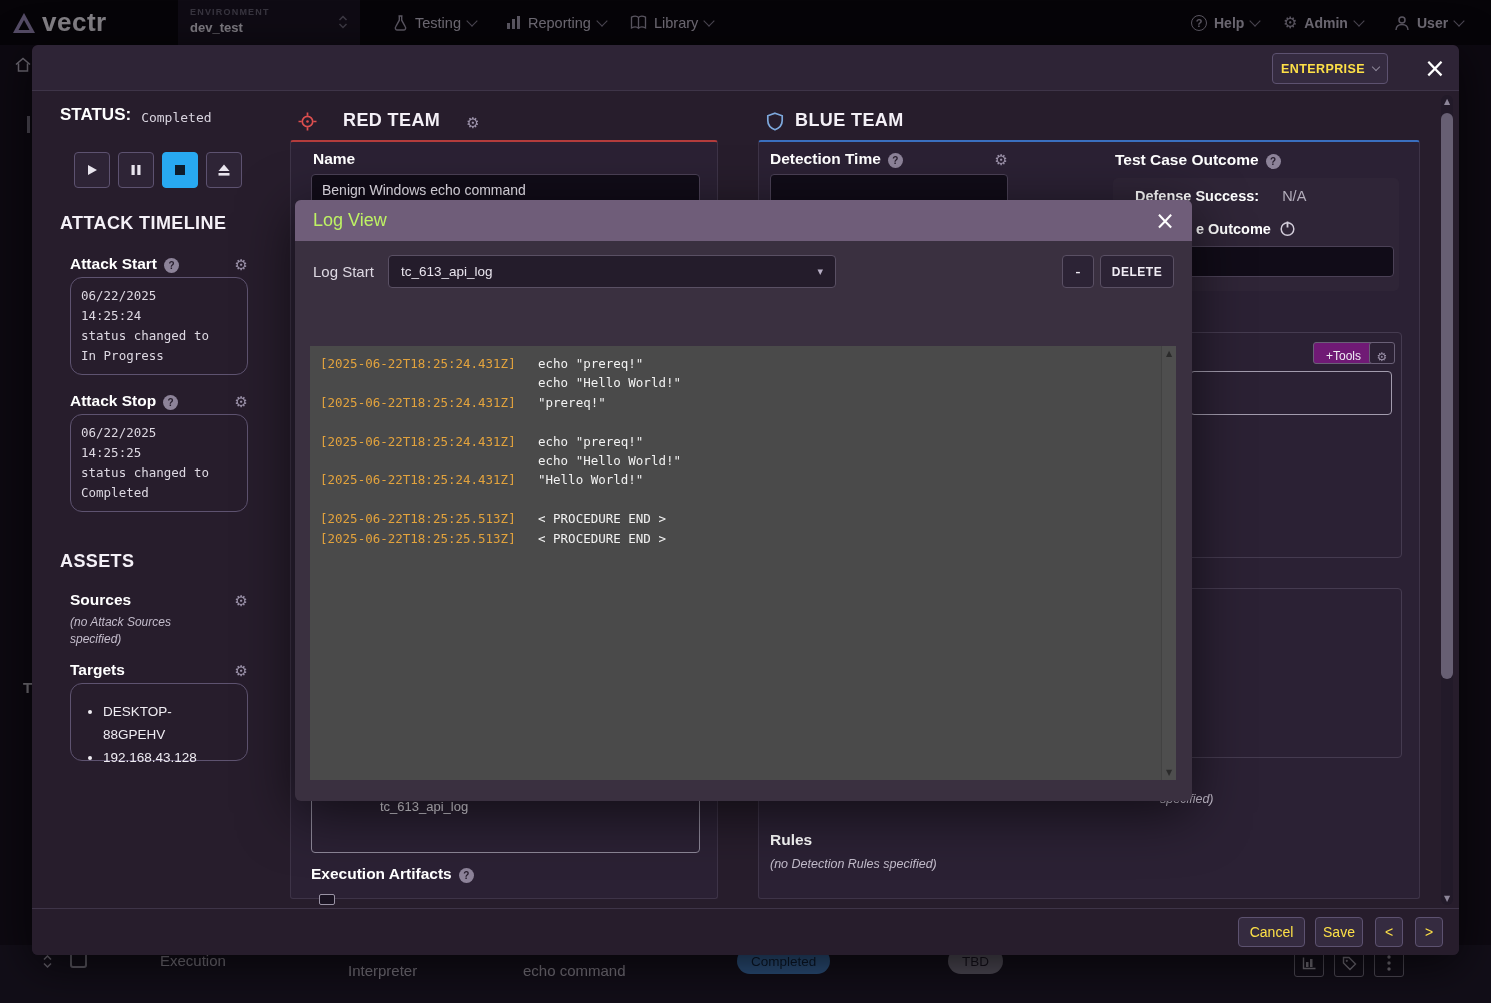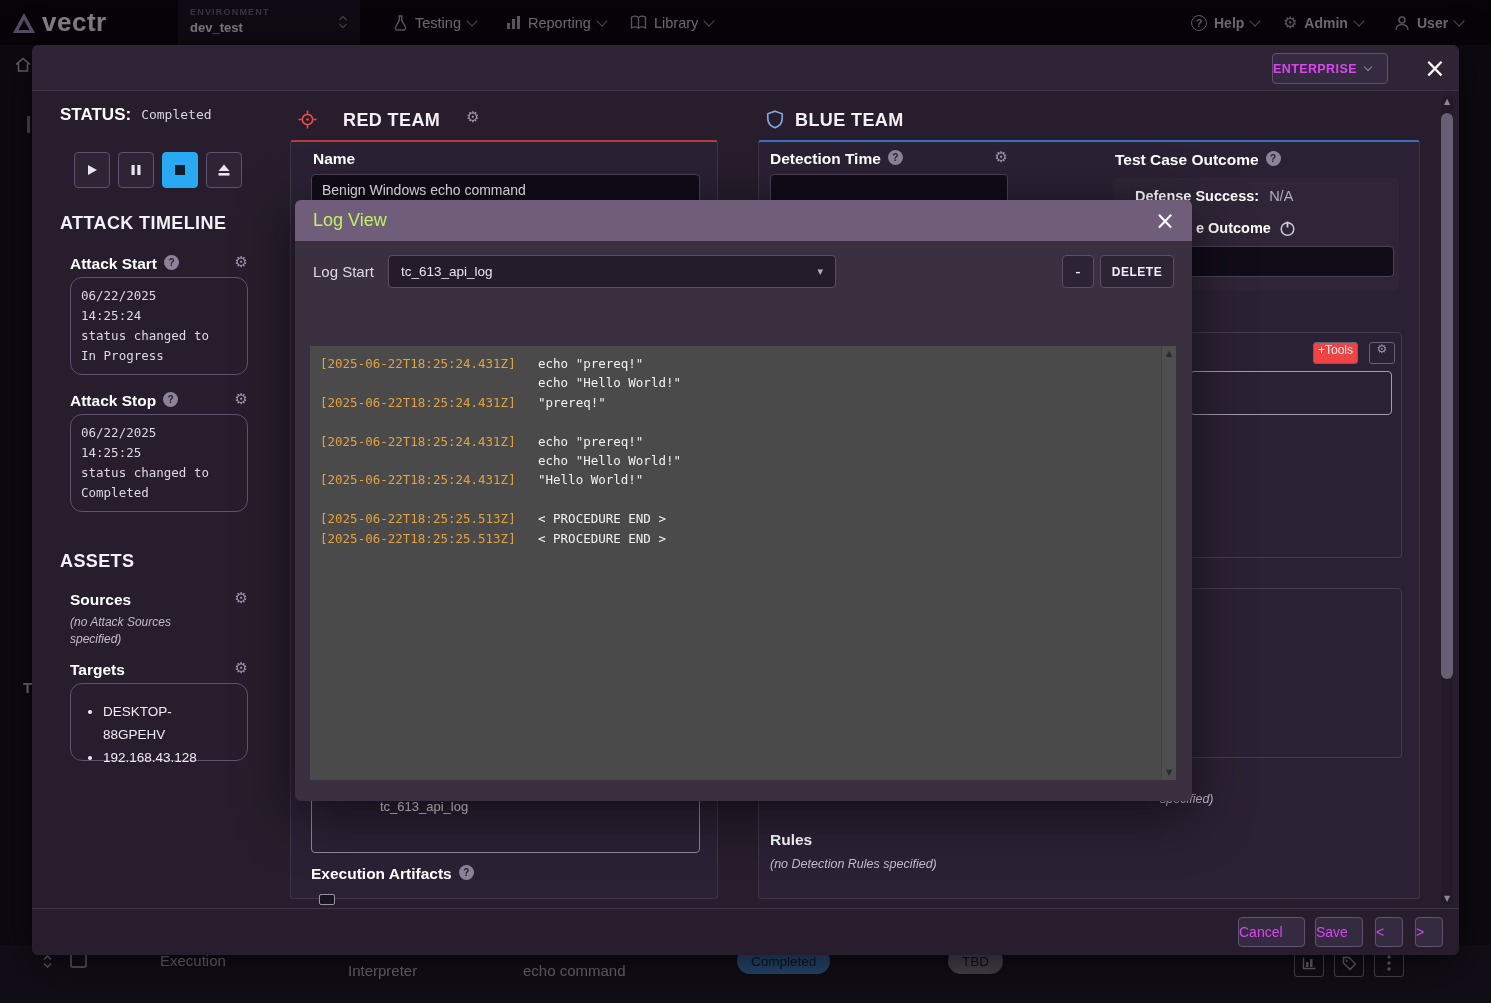--- a/index.html
+++ b/index.html
@@ -1,20 +1,20 @@
 <!DOCTYPE html>
 <html><head>
 <meta charset="utf-8">
 <style>
 *{margin:0;padding:0;box-sizing:border-box}
 html,body{width:1491px;height:1003px;overflow:hidden;background:#130e19;font-family:"Liberation Sans",sans-serif}
 .abs{position:absolute}
 svg{display:block}
 .glyph{font-family:"DejaVu Sans",sans-serif}
-.row{display:flex;align-items:flex-start}
+.row{display:flex;align-items:flex-end}
 .grow{flex:1}
 
 
 #nav{position:absolute;left:0;top:0;width:1491px;height:45px;background:#070509;z-index:1}
 .nav-item{position:absolute;top:0;height:45px;display:flex;align-items:center;gap:7px;color:#cdc7d6;font-size:14.5px;cursor:pointer}
 .nav-b{font-weight:bold;font-size:14px}
 .nico{color:#a9a2b4;display:flex;align-items:center}
 .chev{width:8px;height:8px;margin-top:-4px;border-right:1.6px solid #8d8699;border-bottom:1.6px solid #8d8699;transform:rotate(45deg)}
 #logo{left:12px;gap:6px}
 #logo .logo-text{font-size:26px;font-weight:bold;color:#f3f0f6;letter-spacing:.5px}
@@ -25,21 +25,21 @@
 #bg-row{position:absolute;left:0;top:945px;width:1491px;height:58px;background:#1d1726;z-index:1;color:#d2ccda}
 .pill{position:absolute;height:26px;border-radius:13px;display:flex;align-items:center;padding:0 14px;font-size:13.5px}
 .act-btn{position:absolute;width:30px;height:28px;border:1px solid #8a8496;border-radius:3px;display:flex;align-items:center;justify-content:center;color:#cfc9d6;top:4px}
 #bg-frags{position:absolute;left:0;top:0;z-index:1;color:#c5bfce}
 #dim{position:absolute;inset:0;background:rgba(6,4,9,.47);z-index:5;pointer-events:none}
 
 
 #edit-modal{position:absolute;left:32px;top:45px;width:1427px;height:910px;background:#271d2c;border-radius:6px;box-shadow:0 10px 45px rgba(0,0,0,.65);z-index:10;overflow:hidden}
 #em-header{position:absolute;left:0;top:0;width:100%;height:46px;background:#2e2436;border-bottom:1px solid #3e3448;border-radius:6px 6px 0 0}
 #em-title{position:absolute;left:18px;top:0;line-height:46px;font-size:19px;color:#eae6ef}
-.btn-dark{background:#352b40;border:1px solid #5d5270;border-radius:4px;color:#d946ef;display:flex;align-items:center;font-size:14px;cursor:pointer}
+.btn-dark{background:#352b40;border:1px solid #5d5270;border-radius:4px;color:#fde047;display:flex;align-items:center;justify-content:center;font-size:14px;cursor:pointer}
 .xclose{color:#fff;font-size:26px;line-height:26px;cursor:pointer;font-family:"DejaVu Sans",sans-serif}
 .sec-hd{font-size:18px;font-weight:bold;color:#f4f0f7;letter-spacing:.4px}
 .hd-sm{font-size:15.5px;font-weight:bold;color:#fff}
 .hq{width:15px;height:15px;border-radius:50%;background:#8d8399;color:#261d2c;font-size:10px;font-weight:bold;display:inline-flex;align-items:center;justify-content:center;margin-left:7px;cursor:pointer}
 .gear{color:#9d93ab;font-size:15px;cursor:pointer;font-family:"DejaVu Sans",sans-serif;line-height:1}
 .box{border:1px solid #5e5370;border-radius:12px}
 .mono{font-family:"DejaVu Sans Mono",monospace}
 .tbox{padding:8px 10px;font-size:12.5px;line-height:20px;color:#ddd8e2}
 .inp{background:#110c18;border:1px solid #4b4156;border-radius:4px;color:#e9e5ee;font-size:14px;padding:0 10px;font-family:"Liberation Sans",sans-serif}
 .tr-btn{width:36px;height:36px;border-radius:4px;background:#2e2436;border:1px solid #5d5270;display:flex;align-items:center;justify-content:center;color:#e9e5ee;cursor:pointer}
@@ -306,34 +306,34 @@
     <span class="gear">⚙</span>
   </div>
   <input class="abs inp" style="left: 738px; top: 129px; width: 238px; height: 31px;">
   <div class="abs row" style="left:1083px;top:106px">
     <span class="hd-sm">Test Case Outcome</span>
     <span class="hq">?</span>
   </div>
   <div class="abs" style="left:1081px;top:133px;width:286px;height:113px;background:#2f2537;border-radius:5px"></div>
   <div class="abs row" style="left:1103px;top:143px">
     <span style="font-size:14.5px;font-weight:bold;color:#fff">Defense Success:</span>
-    <span style="font-size:14.5px;color:#b3adbb;margin-left:10px">N/A</span>
+    <span style="font-size:14.5px;color:#b3adbb;margin-left:23px">N/A</span>
   </div>
   <div class="abs row" style="left:1164px;top:175px;gap:8px">
     <span style="font-size:14.5px;font-weight:bold;color:#fff">e Outcome</span>
     <span style="color:#d2ccd9">
         <svg width="17" height="17" viewBox="0 0 17 17">
           <circle cx="8.5" cy="9" r="6.3" stroke="currentColor" stroke-width="1.5" fill="none"></circle>
           <path d="M8.5 1.5v6" stroke="currentColor" stroke-width="1.8"></path>
         </svg>
       </span>
   </div>
   <div class="abs inp" style="left:1148px;top:201px;width:214px;height:31px"></div>
   <div class="abs" style="left:746px;top:287px;width:624px;height:226px;border:1px solid #453b50;border-radius:4px"></div>
-  <div class="abs row" style="left:1281px;top:297px;height:22px;padding:0 4px;border:1px solid #6a6077;border-radius:3px;color:#f0ecf4;font-size:12px;background:#ef4444;cursor:pointer">+Tools</div>
+  <div class="abs row" style="left:1281px;top:297px;height:22px;padding:0 12px;border:1px solid #6a6077;border-radius:3px;color:#f0ecf4;font-size:12px;background:#701a75;cursor:pointer">+Tools</div>
   <div class="abs row" style="left:1337px;top:297px;width:26px;height:22px;justify-content:center;border:1px solid #6a6077;border-radius:3px;background:#2b2134">
       <span class="gear" style="font-size:12px">⚙</span>
     </div>
   <div class="abs" style="left:1158px;top:326px;width:202px;height:44px;border:1px solid #a39cae;border-radius:4px"></div>
   <div class="abs" style="left:746px;top:543px;width:624px;height:170px;border:1px solid #453b50;border-radius:4px"></div>
   <div class="abs empty-it" style="left:1128px;top:746px;font-size:12.5px">specified)</div>
   <div class="abs hd-sm" style="left:738px;top:786px">Rules</div>
   <div class="abs empty-it" style="left:738px;top:811px;font-size:12.5px">(no Detection Rules specified)</div>
 
   <div id="em-scroll">

